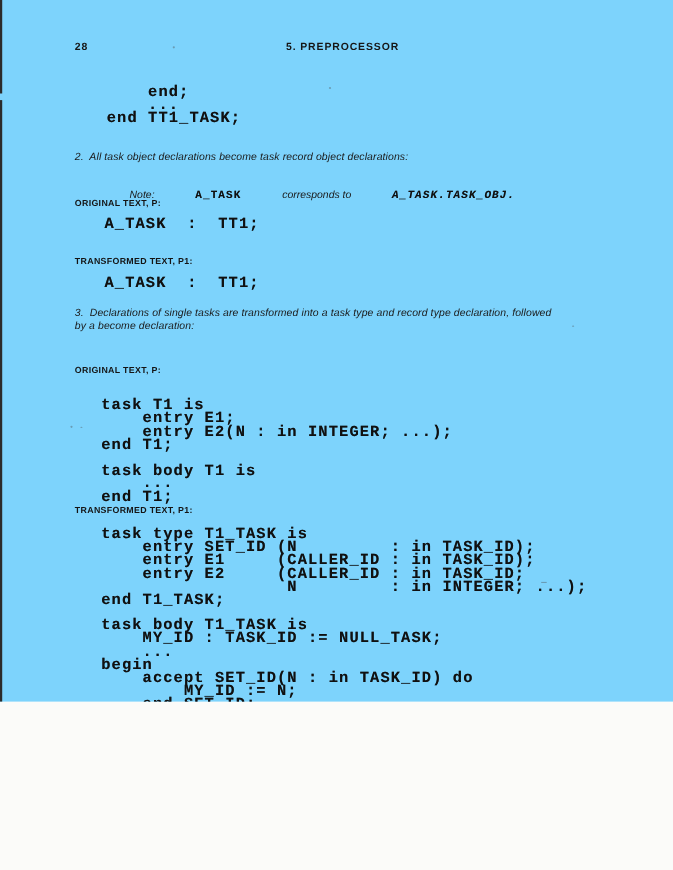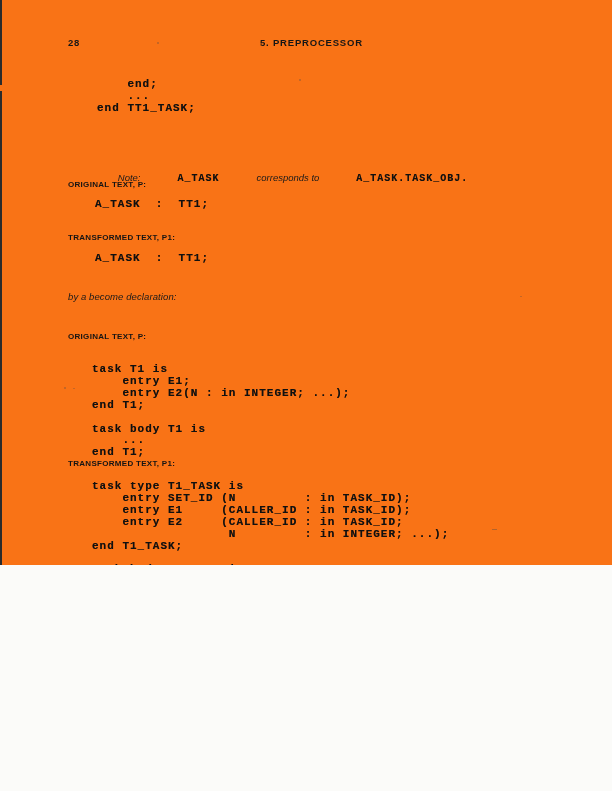--- a/index.html
+++ b/index.html
@@ -3,22 +3,22 @@
 <meta charset="utf-8">
 <style>
   html, body {
     margin: 0;
     padding: 0;
     background: #fbfbf9;
   }
   .page {
     position: relative;
     width: 612px;
-    height: 565px;
-    background: #f97316;
+    height: 638px;
+    background: #7dd3fc;
     overflow: hidden;
     font-family: "Liberation Sans", sans-serif;
     color: #161616;
   }
   .abs { position: absolute; }
 
   
   .scan-edge {
     position: absolute;
     left: 0;
@@ -51,21 +51,21 @@
     font-size: 8px;
     letter-spacing: 0.3px;
     white-space: pre;
     color: #141414;
   }
 
   
   .code {
     font-family: "Liberation Mono", monospace;
     font-weight: 700;
-    font-size: 11px;
+    font-size: 14px;
     line-height: 11.9px;
     letter-spacing: 1px;
     white-space: pre;
     color: #101010;
     text-shadow: 0 0 0.5px rgba(20,20,20,0.55);
   }
   .code-inline {
     font-family: "Liberation Mono", monospace;
     font-weight: 700;
     font-size: 10px;
@@ -74,21 +74,21 @@
     color: #101010;
     text-shadow: 0 0 0.5px rgba(20,20,20,0.55);
   }
   .note-line { white-space: pre; }
   .note-line .it {
     font-style: italic;
     font-size: 9.5px;
     color: #1a1a1a;
   }
   .note-line > span { margin-right: 5px; margin-left: 32px; }
-  .note-line > span:last-child { margin-right: 0; }
+  .note-line > span:last-child { margin-right: 0; font-style: italic; }
 
   
   .speck {
     position: absolute;
     background: #4a4a4a;
     opacity: 0.4;
     border-radius: 50%;
   }
 </style>
 </head>
@@ -100,31 +100,33 @@
   <div class="scan-edge" style="top:91px; height:662px;"></div>
   <div class="scan-edge light" style="top:758px; height:33px;"></div>
 
   <div class="abs running-head" style="left:68px; top:37px;">28</div>
   <div class="abs running-head" style="left:260px; top:37px;">5. PREPROCESSOR</div>
 
   <div class="abs code" style="left:97px; top:79px;">    end;
     ...
 end TT1_TASK;</div>
 
+  <div class="abs text-line" style="left:68px; top:137px;">2.  All task object declarations become task record object declarations:</div>
 
   <div class="abs note-line" style="left:68px; top:149px;">
     <span class="it">Note:</span><span class="code-inline">A_TASK</span><span class="it">corresponds to</span><span class="code-inline">A_TASK.TASK_OBJ.</span>
   </div>
 
   <div class="abs sec-label" style="left:68px; top:180px;">ORIGINAL TEXT, P:</div>
   <div class="abs code" style="left:95px; top:199px;">A_TASK  :  TT1;</div>
 
   <div class="abs sec-label" style="left:68px; top:233px;">TRANSFORMED TEXT, P1:</div>
   <div class="abs code" style="left:95px; top:253px;">A_TASK  :  TT1;</div>
 
+  <div class="abs text-line" style="left:68px; top:279px;">3.  Declarations of single tasks are transformed into a task type and record type declaration, followed</div>
   <div class="abs text-line" style="left:68px; top:290.5px;">by a become declaration:</div>
 
 
   <div class="abs sec-label" style="left:68px; top:332px;">ORIGINAL TEXT, P:</div>
   <div class="abs code" style="left:92px; top:364px;">task T1 is
     entry E1;
     entry E2(N : in INTEGER; ...);
 end T1;
 
 task body T1 is

